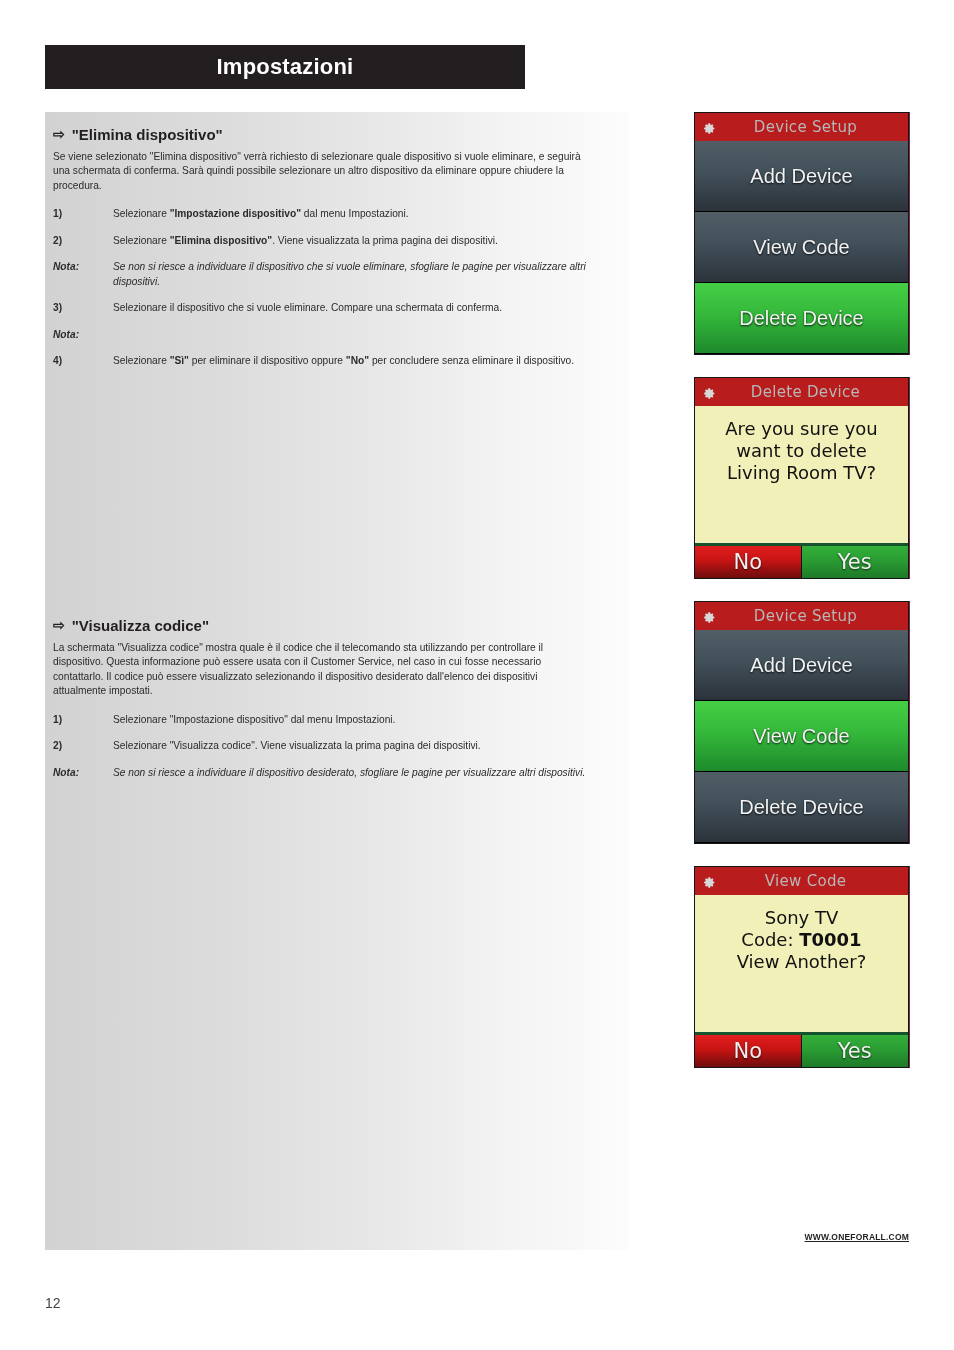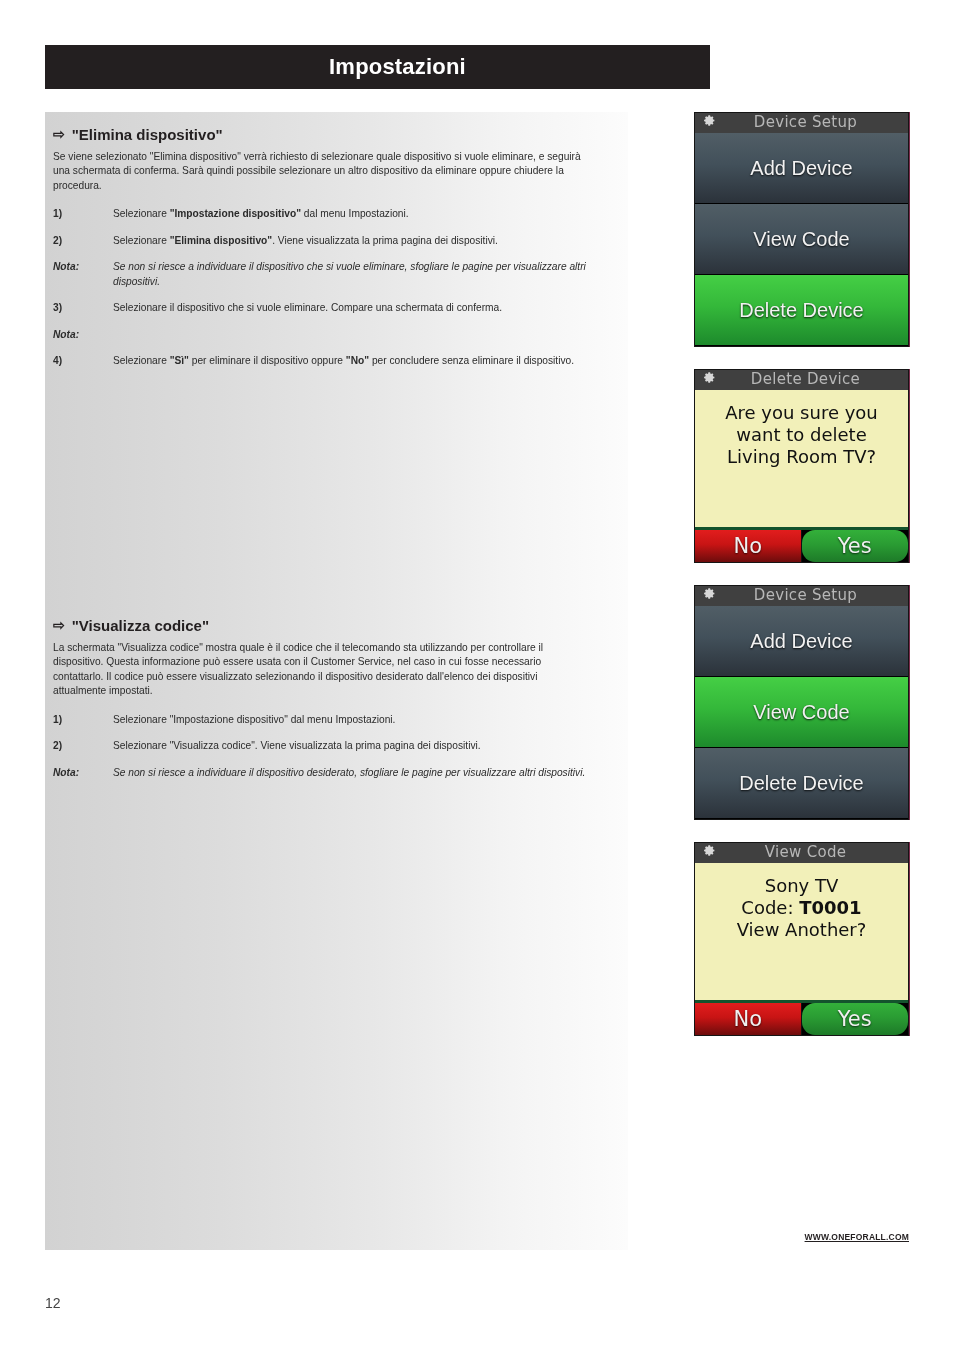--- a/index.html
+++ b/index.html
@@ -14,27 +14,26 @@
     font-family: "Liberation Sans", sans-serif;
     color: #231f20;
     overflow: hidden;
   }
 
   
   .header-bar {
     position: absolute;
     left: 45px;
     top: 45px;
-    width: 625px;
+    width: 480px;
     height: 44px;
     background: #231f20;
     display: flex;
     align-items: center;
     justify-content: center;
-    padding-left: 40px;
   }
   .header-title {
     color: #ffffff;
     font-size: 22px;
     font-weight: bold;
     letter-spacing: 0.2px;
   }
 
   
   .content-panel {
@@ -127,24 +126,24 @@
   .device-screen {
     width: 215px;
     margin-bottom: 22px;
     background: #000;
     border: 1px solid #151515;
     box-sizing: border-box;
     position: relative;
     box-shadow: 1px 0 0 #7a2a4a;
   }
   .ds-titlebar {
-    height: 20px;
-    background: #404040;
-    display: flex;
-    align-items: flex-start;
+    height: 28px;
+    background: #b91c1c;
+    display: flex;
+    align-items: center;
     padding-left: 8px;
     box-sizing: border-box;
   }
   .gear-icon {
     width: 13px;
     height: 13px;
     flex: 0 0 13px;
     margin-right: 4px;
     display: inline-block;
   }
@@ -206,21 +205,20 @@
     color: #f0f0f0;
     text-shadow: 0 1px 2px rgba(0,0,0,0.7);
     box-sizing: border-box;
   }
   .ds-btn.no {
     background: linear-gradient(to bottom, #e21d1d 0%, #c81414 45%, #6d0c0c 100%);
     border-right: 1px solid #111;
   }
   .ds-btn.yes {
     background: linear-gradient(to bottom, #33b03a 0%, #2a9c33 45%, #1d7a28 100%);
-    border-radius: 13px;
   }
 
   
   .footer-page {
     position: absolute;
     left: 45px;
     top: 1295px;
     font-size: 14px;
     color: #444;
   }

